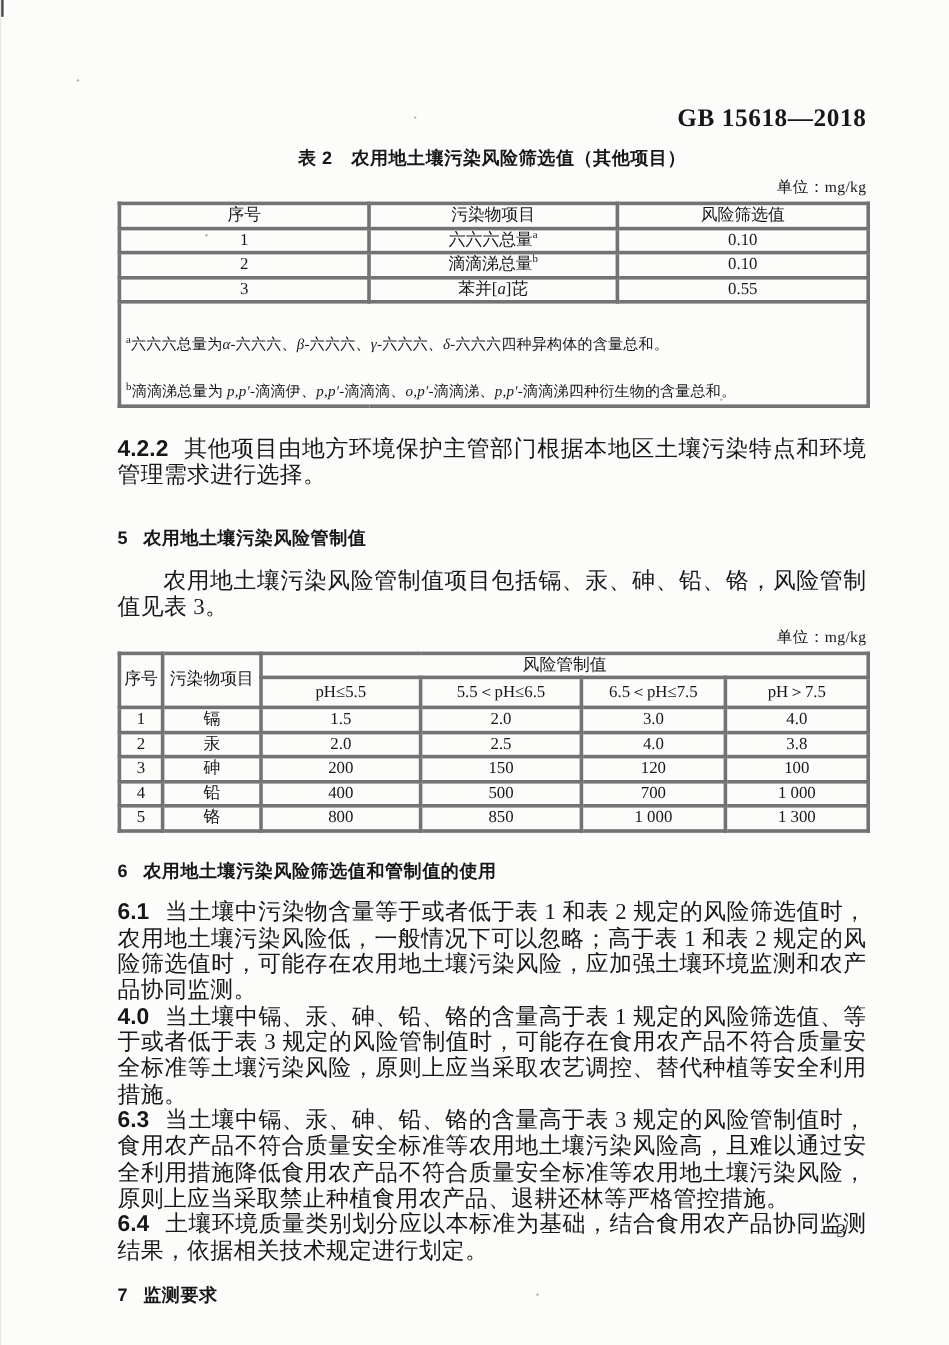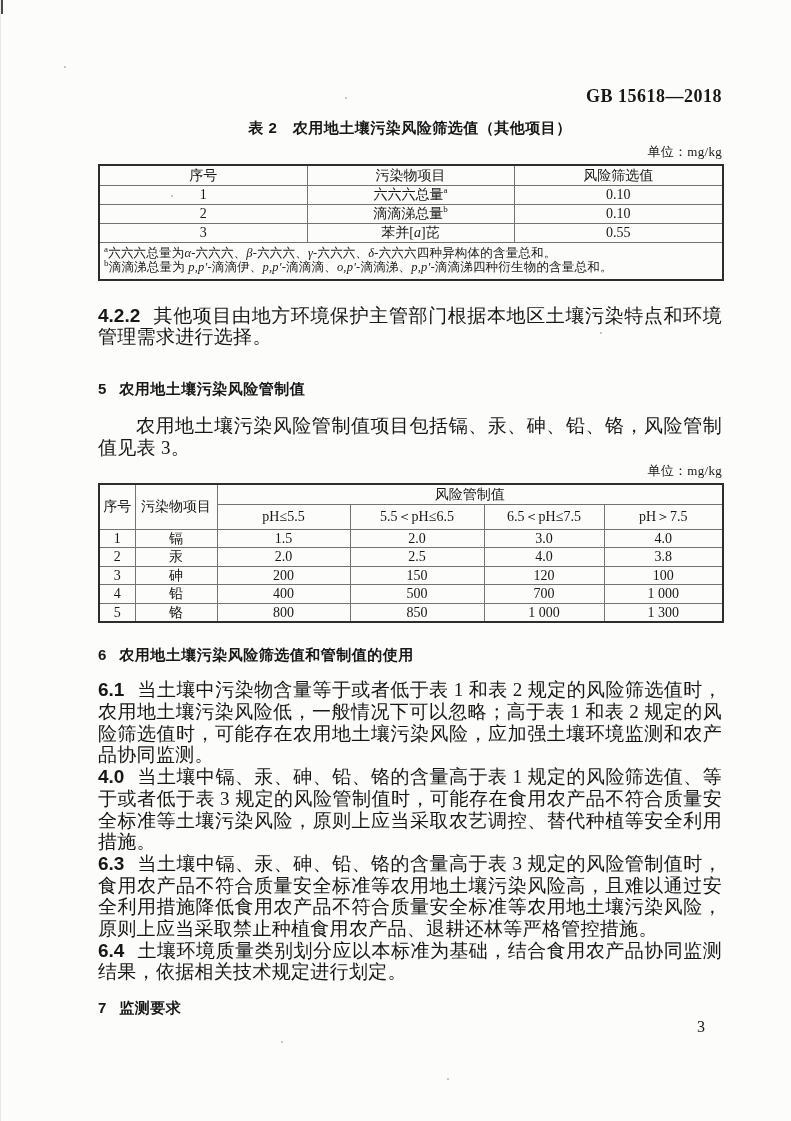--- a/index.html
+++ b/index.html
@@ -9,21 +9,21 @@
     color:#171717;
     font-family:"Liberation Serif","DejaVu Serif",serif;
     position:relative;
     overflow:hidden;
   }
   .content { position:absolute; left:98px; top:0; width:624px; }
 
   .doc-number {
     margin-top:86px;
     text-align:right;
-    font-size:18px;
+    font-size:21px;
     font-weight:700;
     letter-spacing:.5px;
     font-family:"Liberation Serif","DejaVu Serif",serif;
   }
 
   .table-title {
     text-align:center;
     font-weight:700;
     font-size:15px;
     font-family:"Liberation Sans","DejaVu Sans",sans-serif;
@@ -35,38 +35,38 @@
   .unit { text-align:right; font-size:13px; margin-top:5px; letter-spacing:.3px; }
 
   table {
     border-collapse:collapse;
     width:624px;
     table-layout:fixed;
     margin-top:4px;
     border:2px solid #2d2d2d;
   }
   th, td {
-    border:1px solid #737373;
+    border:3px solid #737373;
     text-align:center;
     vertical-align:middle;
     font-weight:400;
     font-size:14px;
     padding:0;
     line-height:1.25;
   }
   .t2 { margin-top:3px; }
   .t2 th { height:20px; }
   .t2 td { height:19px; }
   .t3 { margin-top:3px; }
   .t3 .g1 th { height:20px; }
   .t3 .g2 th { height:25px; }
   .t3 td { height:18px; }
 
   .fn-cell { text-align:left; padding:3px 6px 4px 4px; }
-  .fn { font-size:12.5px; line-height:14.5px; letter-spacing:.2px; }
+  .fn { font-size:12.5px; line-height:14.5px; letter-spacing:.2px;margin-top:24px; }
   .fn sup { font-size:9px; }
   sup { font-size:9px; line-height:0; }
   .it { font-style:italic; font-family:"Liberation Serif","DejaVu Serif",serif; }
 
   .hd {
     font-family:"Liberation Sans","DejaVu Sans",sans-serif;
     font-weight:700;
     font-size:15px;
     letter-spacing:.5px;
   }

